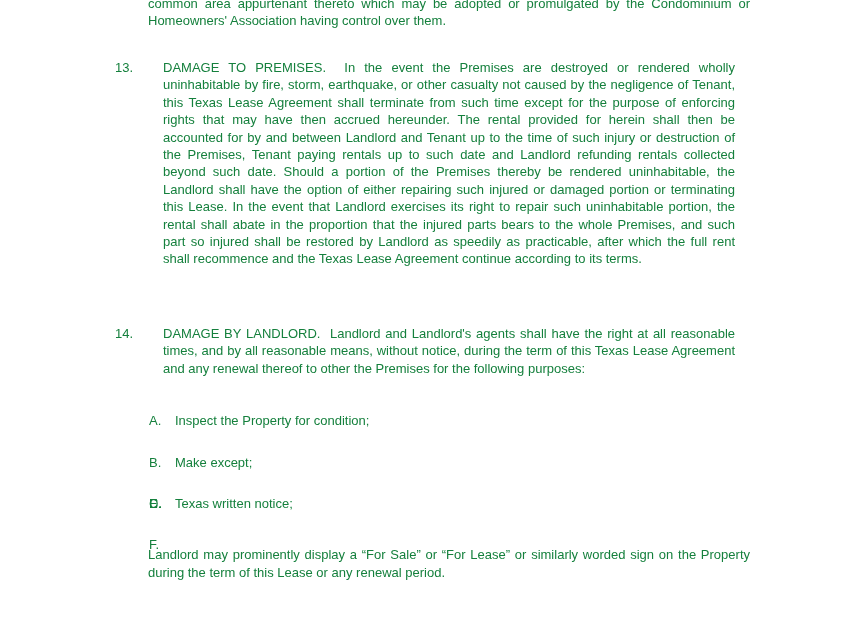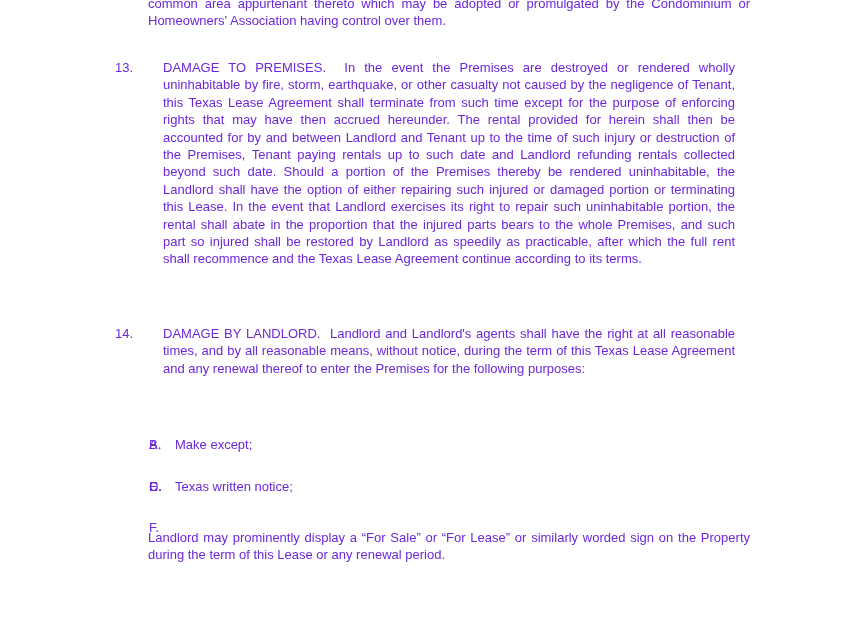--- a/index.html
+++ b/index.html
@@ -9,21 +9,21 @@
     background: #ffffff;
   }
 
   .page {
     position: relative;
     width: 850px;
     height: 620px;
     background: #ffffff;
     overflow: hidden;
     font-family: "Liberation Sans", sans-serif;
-    color: #6d28d9;
+    color: #15803d;
     font-size: 13px;
     line-height: 17.4px;
     -webkit-font-smoothing: antialiased;
   }
 
   
   .doc {
     position: absolute;
     left: 0;
     top: 0;
@@ -111,26 +111,26 @@
   <div class="clipped">
     <p class="cont">common area appurtenant thereto which may be adopted or promulgated by the Condominium or Homeowners' Association having control over them.</p>
   </div>
 
   <div class="doc" style="top:44px;">
 
     <p class="numbered"><span class="num">13.</span><span class="heading">DAMAGE TO PREMISES</span><span>.</span>&nbsp;&nbsp;<span>In the event the Premises are destroyed or rendered wholly uninhabitable by fire, storm, earthquake, or other casualty not caused by the negligence of Tenant, this Texas Lease Agreement shall terminate from such time except for the purpose of enforcing rights that may have then accrued hereunder.  The rental provided for herein shall then be accounted for by and between Landlord and Tenant up to the time of such injury or destruction of the Premises, Tenant paying rentals up to such date and Landlord refunding rentals collected beyond such date.  Should a portion of the Premises thereby be rendered uninhabitable, the Landlord shall have the option of either repairing such injured or damaged portion or terminating this Lease.  In the event that Landlord exercises its right to repair such uninhabitable portion, the rental shall abate in the proportion that the injured parts bears to the whole Premises, and such part so injured shall be restored by Landlord as speedily as practicable, after which the full rent shall recommence and the Texas Lease Agreement continue according to its terms.</span></p>
 
     <div class="spacer-lg"></div>
 
-    <p class="numbered"><span class="num">14.</span><span class="heading">DAMAGE BY LANDLORD</span><span>.</span>&nbsp;&nbsp;<span>Landlord and Landlord's agents shall have the right at all reasonable times, and by all reasonable means, without notice, during the term of this Texas Lease Agreement and any renewal thereof to enter the Premises for the following purposes:</span></p>
+    <p class="numbered"><span class="num">14.</span><span class="heading">DAMAGE BY LANDLORD</span><span>.</span>&nbsp;&nbsp;<span>Landlord and Landlord's agents shall have the right at all reasonable times, and by all reasonable means, without notice, during the term of this Texas Lease Agreement and any renewal thereof to other the Premises for the following purposes:</span></p>
 
     <div class="spacer-md"></div>
 
     <ul class="letter-list">
-      <li class="letter-item"><span class="letter">A.</span></li>
+      <li class="letter-item"><span class="letter">A.</span><span>Inspect the Property for condition;</span></li>
 
       <li class="letter-item"><span class="letter">B.</span><span>Make except;</span></li>
 
       <li class="letter-item"><span class="letter">C.</span></li>
 
       <li class="letter-item"><span class="letter">D.</span></li>
 
       <li class="letter-item"><span class="letter">E.</span><span>Texas written notice;</span></li>
 
       <li class="letter-item"><span class="letter">F.</span></li>

